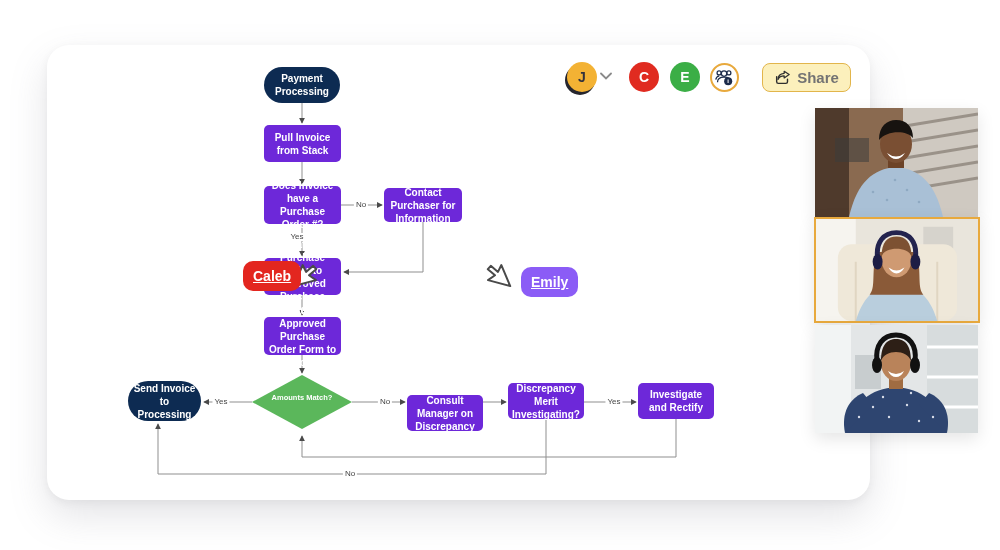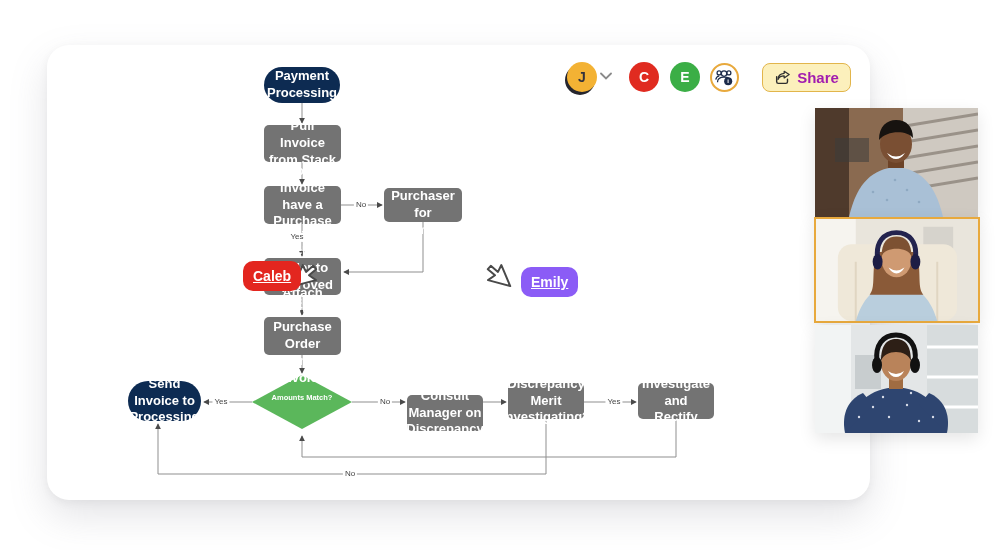--- a/index.html
+++ b/index.html
@@ -25,31 +25,31 @@
   .avatar.e { left:623px; top:17px; background:#3BAE46; }
   .chev { position:absolute; left:553px; top:27px; width:12px; height:8px; }
   .gicon {
     position:absolute; left:663px; top:18px; width:29px; height:29px; border-radius:50%;
     background:#fff; border:2px solid #E8A93D; display:flex; align-items:center; justify-content:center;
   }
   .share-btn {
     position:absolute; left:715px; top:18px; width:89px; height:29px;
     background:#FCF0BC; border:1.5px solid #E2B54B; border-radius:8px;
     display:flex; align-items:center; justify-content:center; gap:6px;
-    font-size:15px; font-weight:600; color:#a21caf; cursor:pointer;text-align:center;
+    font-size:15px; font-weight:600; color:#737373; cursor:pointer;text-align:center;
   }
 
   
   .fc-svg { position:absolute; left:0; top:0; }
   .node {
-    position:absolute; color:#fff; font-size:13px; font-weight:bold; line-height:1.3;
+    position:absolute; color:#fff; font-size:10px; font-weight:bold; line-height:1.3;
     display:flex; align-items:center; justify-content:center; text-align:center;
     border-radius:5px; padding:2px 4px; cursor:pointer;
   }
-  .node.process { background:#737373; }
+  .node.process { background:#6d28d9; }
   .node.terminator { background:#0D2B52; }
   .node.stadium1 { border-radius:18px; }
   .node.stadium2 { border-radius:20px; }
   .diamond-label {
     position:absolute; color:#fff; font-size:7.5px; font-weight:bold; line-height:1.3;
     text-align:center; display:flex; align-items:center; justify-content:center; cursor:pointer;
   }
   .elabel {
     position:absolute; transform:translate(-50%,-50%); background:#ffffff;
     font-size:8px; color:#444; padding:0 2px; line-height:1;

